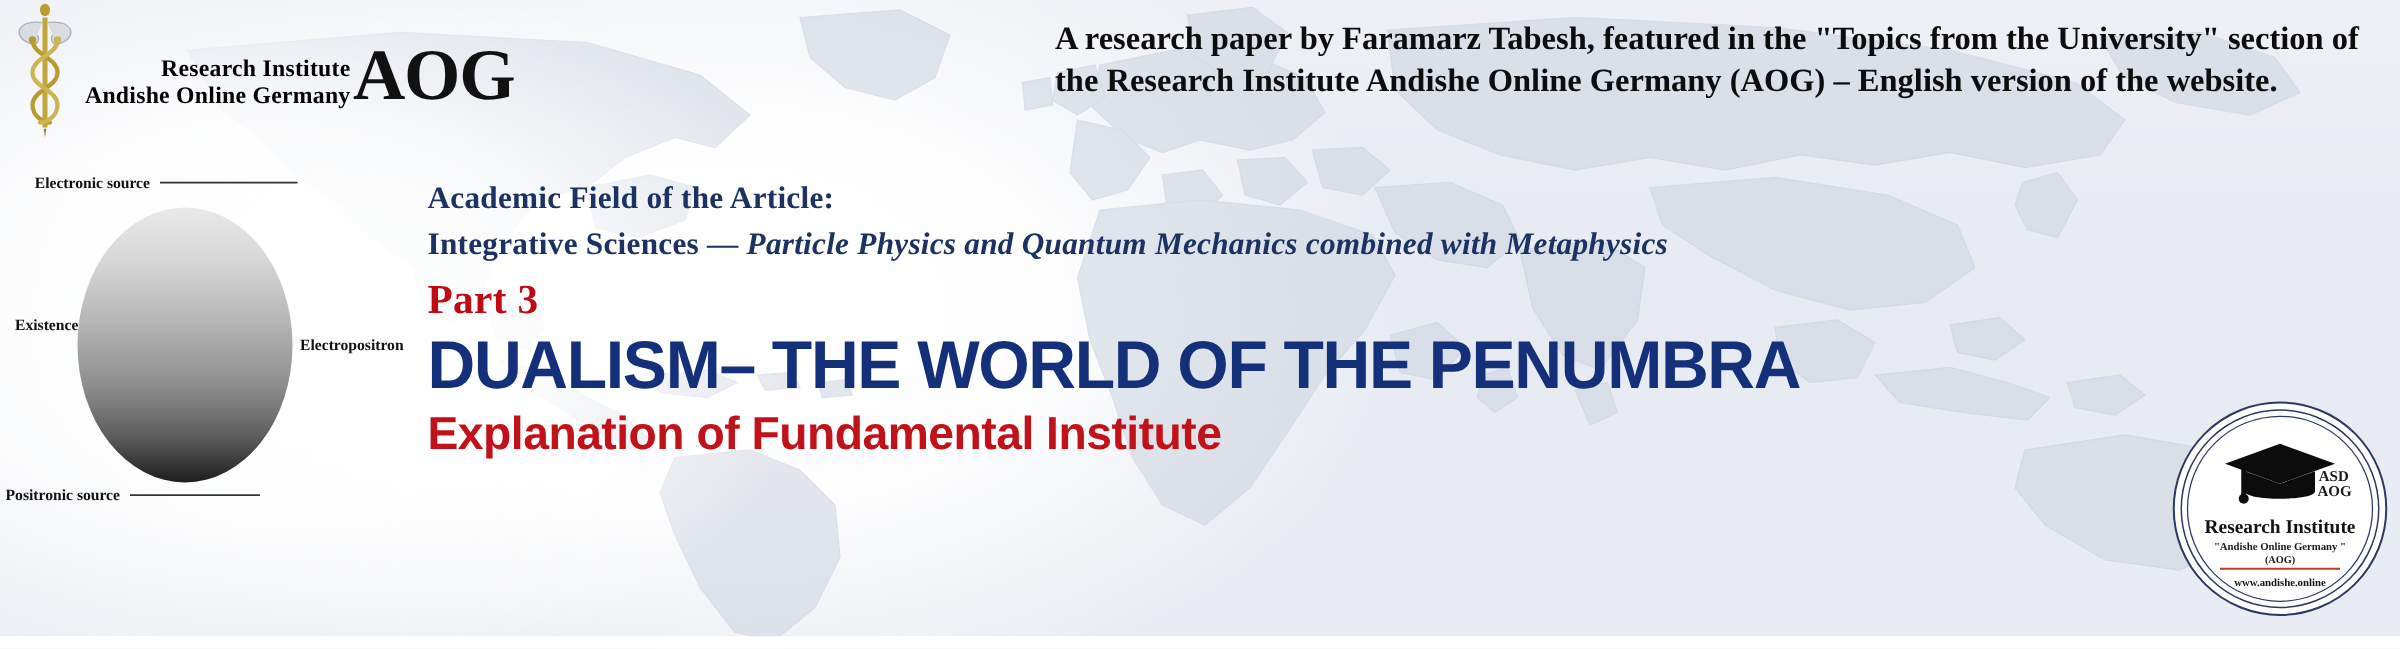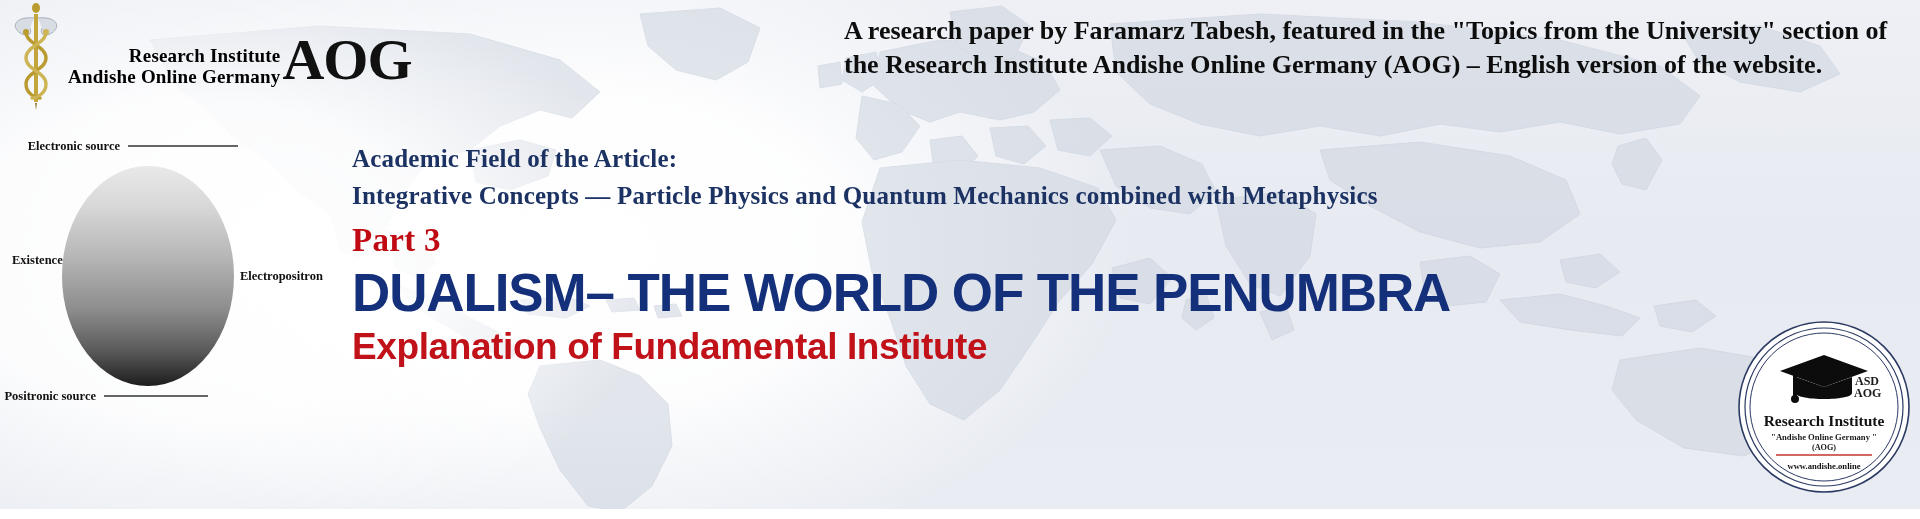--- a/index.html
+++ b/index.html
@@ -92,41 +92,42 @@
   .diagram {
     position: absolute;
     left: 0px; top: 128px;
     width: 330px; height: 290px;
   }
   .diagram svg { width: 100%; height: 100%; display: block; }
 
   
   .content {
     position: absolute;
-    left: 352px; top: 142px;
+    left: 342px; top: 142px;
     width: 1420px;
   }
   .field-label {
     font-family: "Liberation Serif", serif;
     font-weight: bold;
     font-size: 25px;
     color: #1b3263;
     line-height: 1.38;
     letter-spacing: 0.2px;
   }
   .field-value {
     font-family: "Liberation Serif", serif;
     font-weight: bold;
     font-size: 25px;
     color: #1b3263;
     line-height: 1.38;
     letter-spacing: 0.2px;
     margin-top: 2px;
   }
   .field-value .ital {
+    font-style: italic;
   }
   .part-label {
     margin-top: 10px;
     font-family: "Liberation Serif", serif;
     font-weight: bold;
     font-size: 33px;
     color: #bf0a13;
     line-height: 1.05;
     letter-spacing: 0.3px;
   }
@@ -264,21 +265,21 @@
       <line x1="128" y1="18" x2="238" y2="18" stroke="#333" stroke-width="1.4"></line>
       <text x="12" y="136" font-family="'Liberation Serif', serif" font-size="12.5" font-weight="bold" fill="#111">Existence</text>
       <text x="240" y="152" font-family="'Liberation Serif', serif" font-size="12.5" font-weight="bold" fill="#111">Electropositron</text>
       <text x="96" y="272" text-anchor="end" font-family="'Liberation Serif', serif" font-size="12.5" font-weight="bold" fill="#111">Positronic source</text>
       <line x1="104" y1="268" x2="208" y2="268" stroke="#333" stroke-width="1.4"></line>
     </svg>
   </div>
 
   <div class="content">
     <div class="field-label">Academic Field of the Article:</div>
-    <div class="field-value"><span>Integrative Concepts — </span><span class="ital">Particle Physics and Quantum Mechanics combined with Metaphysics</span></div>
+    <div class="field-value"><span>Integrative Sciences — </span><span class="ital">Particle Physics and Quantum Mechanics combined with Metaphysics</span></div>
     <div class="part-label">Part 3</div>
     <div class="main-title">DUALISM– THE WORLD OF THE PENUMBRA</div>
     <div class="sub-title">Explanation of Fundamental Institute</div>
   </div>
 
   <div class="seal">
     <svg viewBox="0 0 176 176" aria-hidden="true">
       <circle cx="88" cy="88" r="85" fill="#ffffff" stroke="#2b3a63" stroke-width="1.6"></circle>
       <circle cx="88" cy="88" r="79" fill="none" stroke="#2b3a63" stroke-width="1.2"></circle>
       <circle cx="88" cy="88" r="74" fill="none" stroke="#2b3a63" stroke-width="1"></circle>

